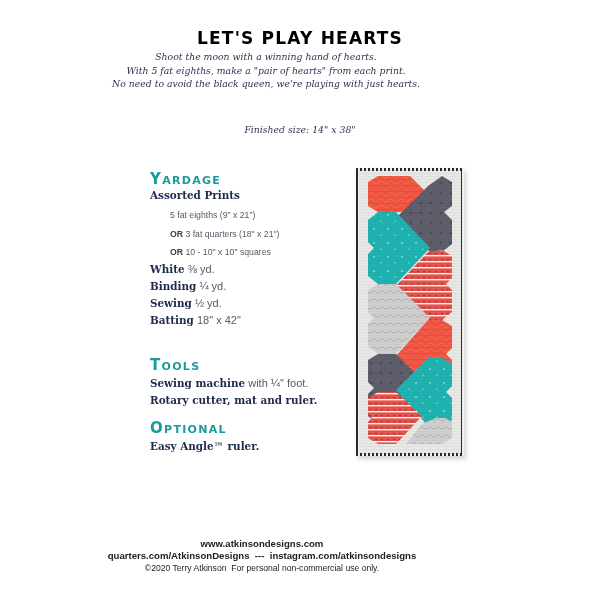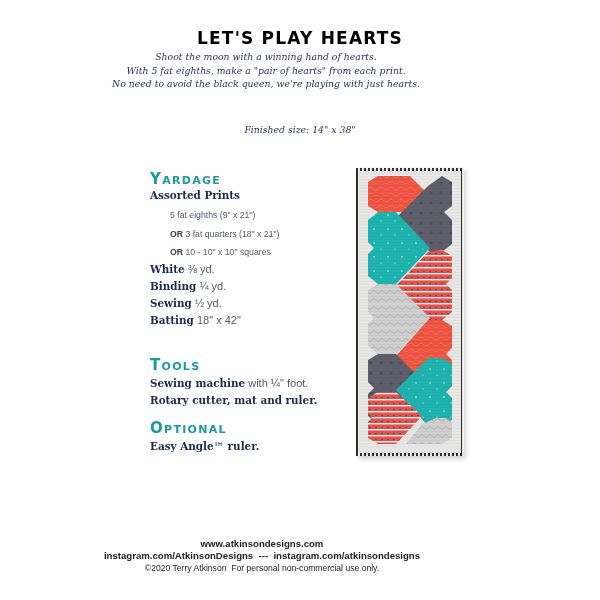--- a/index.html
+++ b/index.html
@@ -178,14 +178,14 @@
     </g>
     <g>
       <path d="M96 254 L96 270 L86 276 L50 276 L66 256 L80 250 L90 250 Z" fill="url(#silverp)"></path>
     </g>
   </svg>
   <div class="quilting"></div>
   <div class="binding"></div>
 </div>
 
 <div class="footer bold" style="top:538px;">www.atkinsondesigns.com</div>
-<div class="footer bold" style="top:550px; white-space: pre;">instagram.com/AtkinsonDesigns  ---  instagram.com/atkinsondesigns</div>
+<div class="footer bold" style="top:550px; white-space: pre;">quarters.com/AtkinsonDesigns  ---  instagram.com/atkinsondesigns</div>
 <div class="footer small" style="top:563px; white-space: pre;">©2020 Terry Atkinson  For personal non-commercial use only.</div>
 
 </body></html>

